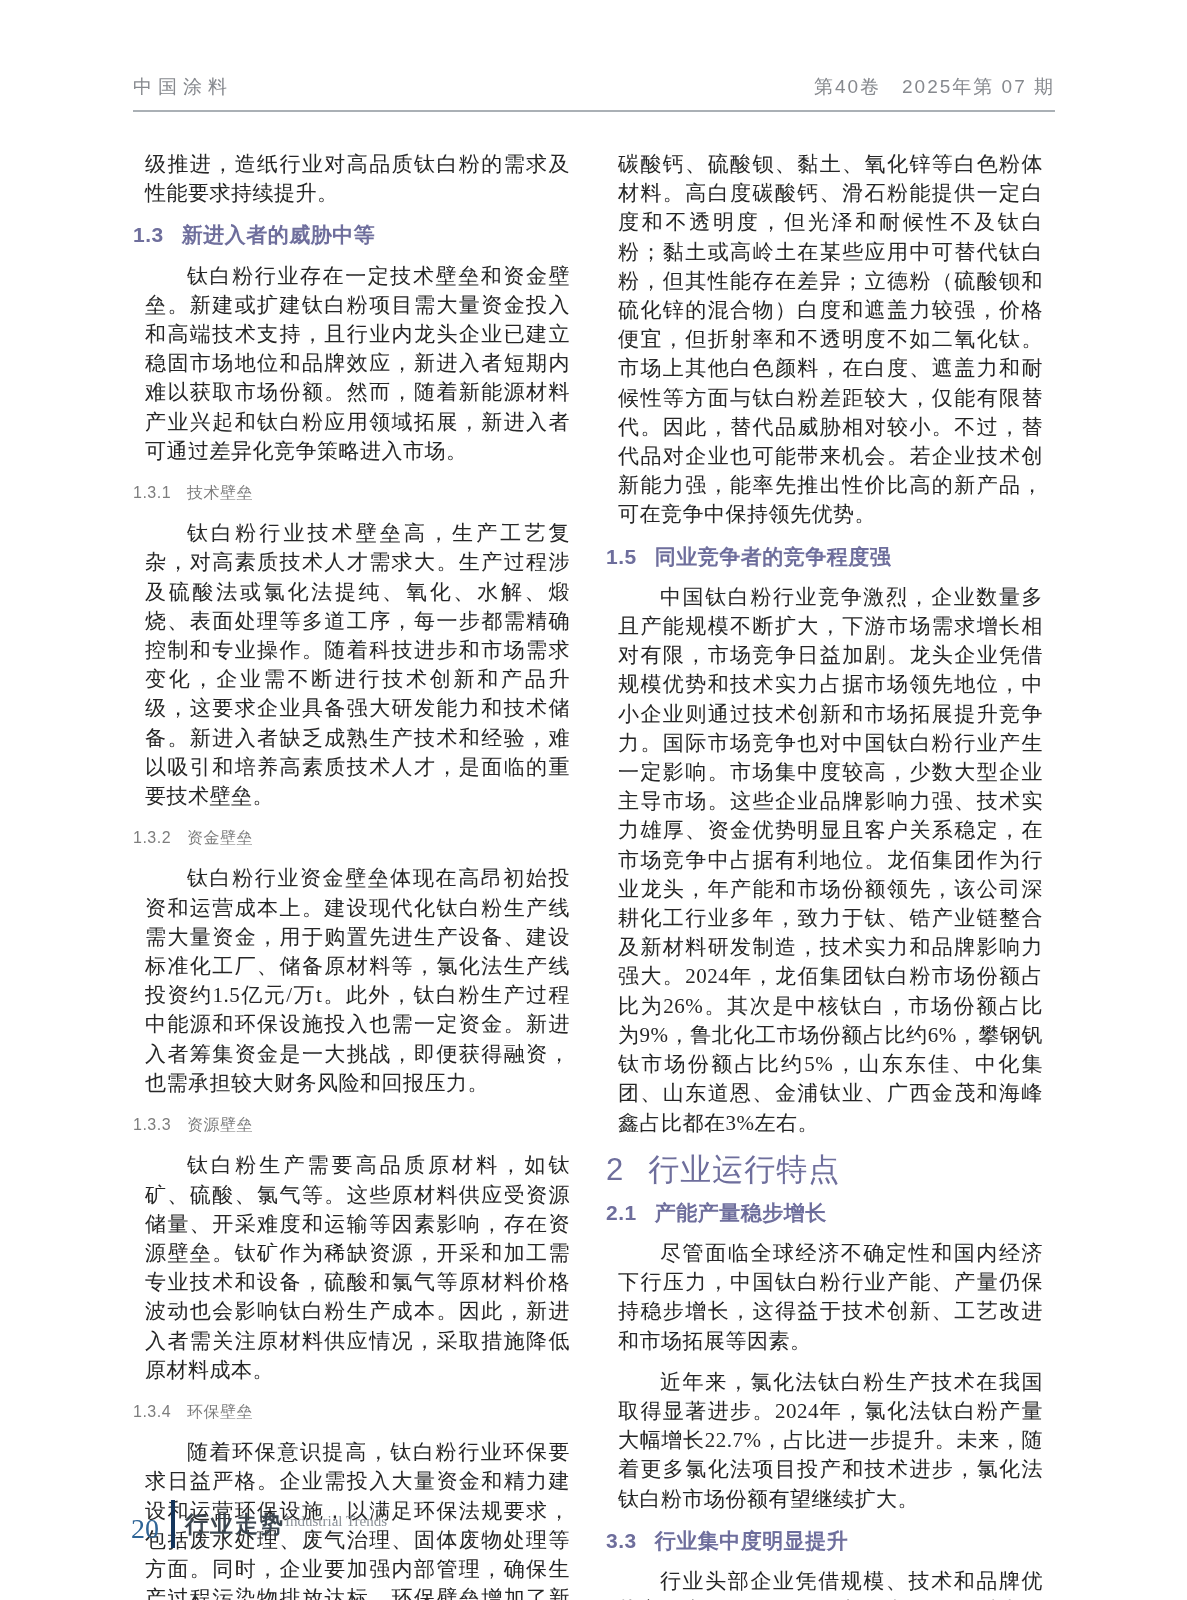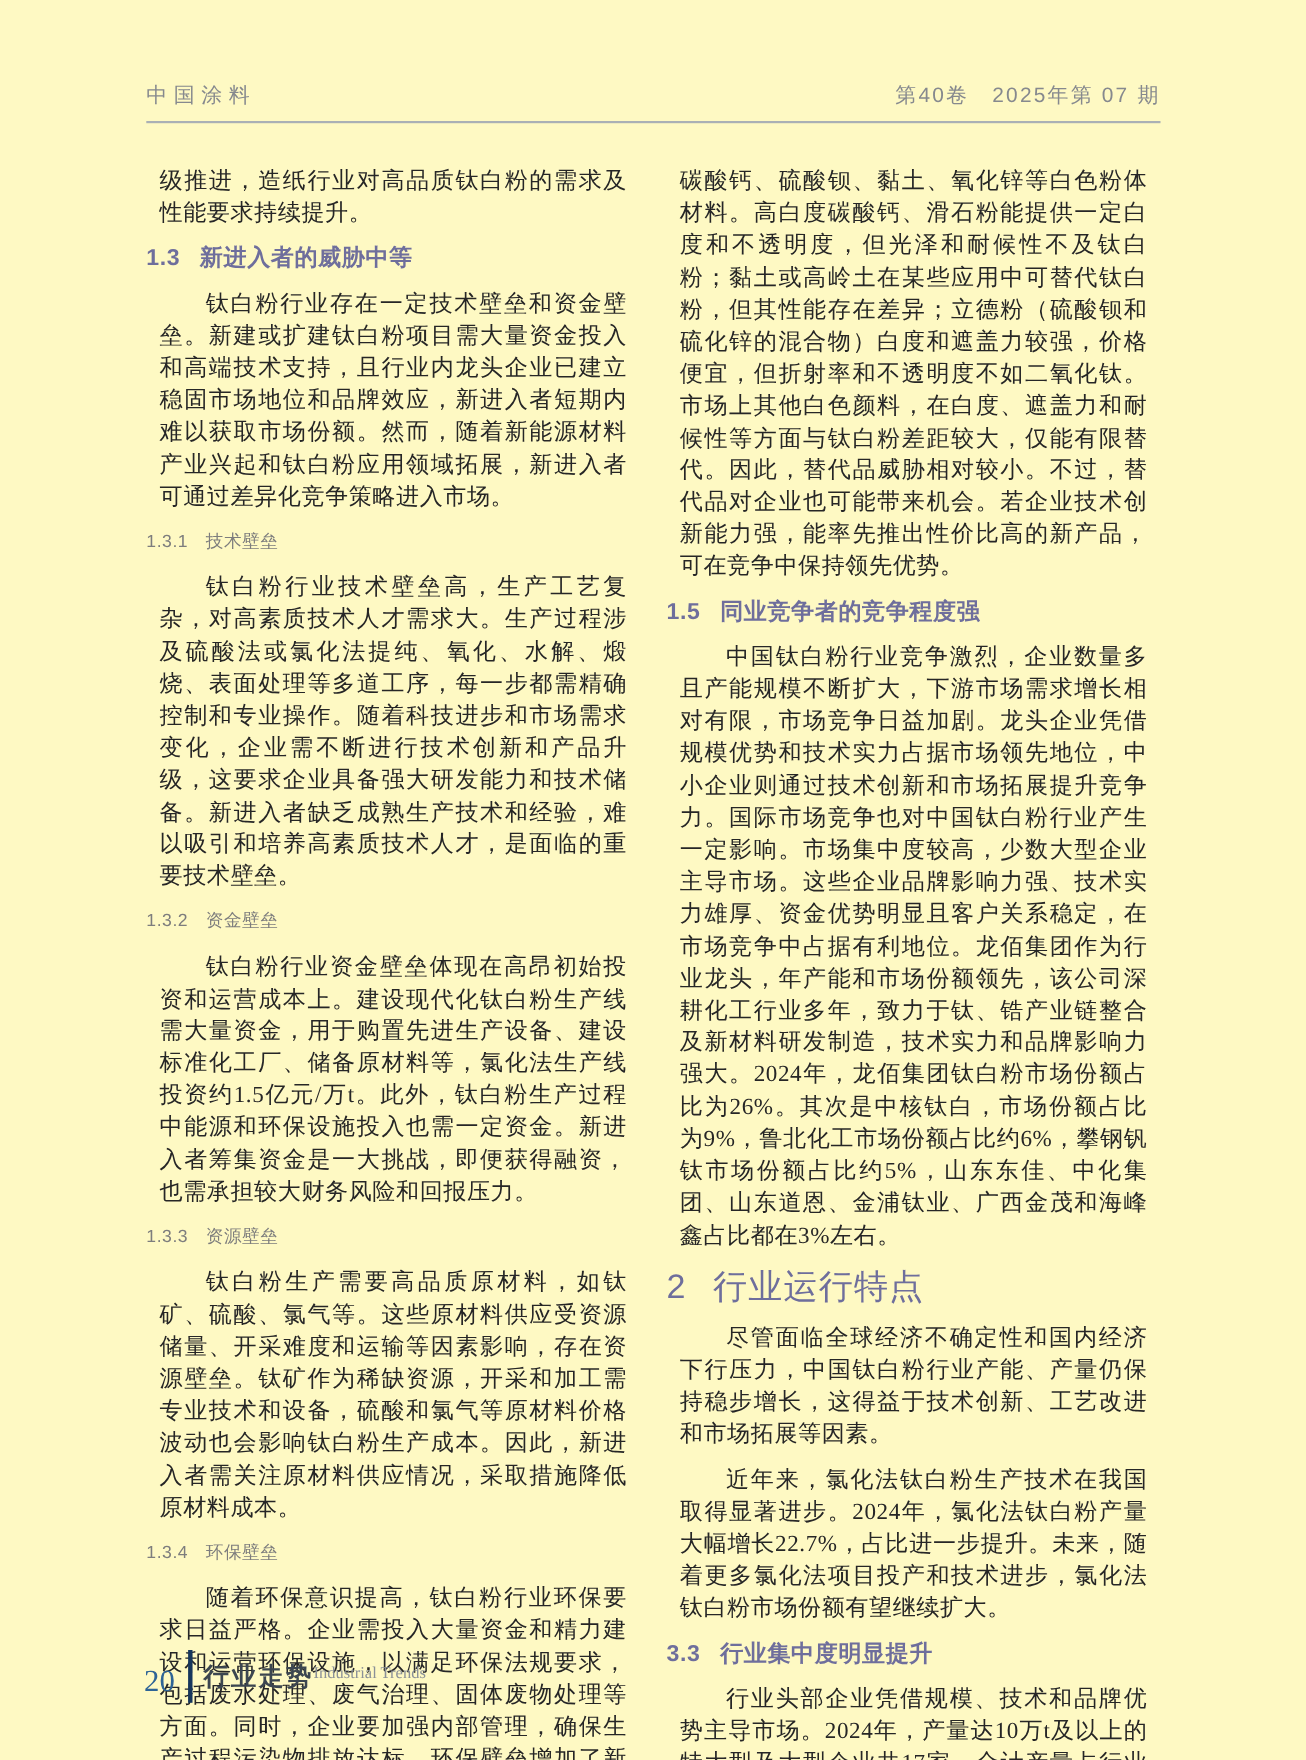--- a/index.html
+++ b/index.html
@@ -1,20 +1,20 @@
 <!DOCTYPE html>
 <html lang="zh"><head>
 <meta charset="utf-8">
 <style>
   html,body{margin:0;padding:0;background:#e8e8e8;}
   .page{
     position:relative;
     width:1187px;height:1600px;
     margin:0 auto;
-    background:#fef9c3;
+    background:#ffffff;
     overflow:hidden;
     font-family:"Liberation Serif", serif;
     color:#262626;
   }
   
   .page-header{
     position:absolute;left:133px;top:74px;width:922px;
     display:flex;justify-content:space-between;align-items:flex-end;
     padding-bottom:10px;
     border-bottom:2px solid #aab0b5;
@@ -118,20 +118,21 @@
         <div class="h3"><span class="num">1.3.4</span><span class="title">环保壁垒</span></div>
         <p class="indent">随着环保意识提高，钛白粉行业环保要求日益严格。企业需投入大量资金和精力建设和运营环保设施，以满足环保法规要求，包括废水处理、废气治理、固体废物处理等方面。同时，企业要加强内部管理，确保生产过程污染物排放达标。环保壁垒增加了新进入者进入市场的难度和成本，他们需在投资前充分评估环保风险，制定应对策略。目前我国钛白粉产能（含可预见范围的规划产能）可达700万t，2024年实际产能近600万t，预计2025年将有新产能落地。</p>
         <div class="h2"><span class="num">1.4</span><span class="title">替代品的威胁弱</span></div>
         <p class="indent">替代品威胁包括价格竞争力、质量性能满意度及客户转向替代品的难易程度。钛白粉的竞品有高白度</p>
       </div>
     <div class="col" id="col-right">
         <p class="">碳酸钙、硫酸钡、黏土、氧化锌等白色粉体材料。高白度碳酸钙、滑石粉能提供一定白度和不透明度，但光泽和耐候性不及钛白粉；黏土或高岭土在某些应用中可替代钛白粉，但其性能存在差异；立德粉（硫酸钡和硫化锌的混合物）白度和遮盖力较强，价格便宜，但折射率和不透明度不如二氧化钛。市场上其他白色颜料，在白度、遮盖力和耐候性等方面与钛白粉差距较大，仅能有限替代。因此，替代品威胁相对较小。不过，替代品对企业也可能带来机会。若企业技术创新能力强，能率先推出性价比高的新产品，可在竞争中保持领先优势。</p>
         <div class="h2"><span class="num">1.5</span><span class="title">同业竞争者的竞争程度强</span></div>
         <p class="indent">中国钛白粉行业竞争激烈，企业数量多且产能规模不断扩大，下游市场需求增长相对有限，市场竞争日益加剧。龙头企业凭借规模优势和技术实力占据市场领先地位，中小企业则通过技术创新和市场拓展提升竞争力。国际市场竞争也对中国钛白粉行业产生一定影响。市场集中度较高，少数大型企业主导市场。这些企业品牌影响力强、技术实力雄厚、资金优势明显且客户关系稳定，在市场竞争中占据有利地位。龙佰集团作为行业龙头，年产能和市场份额领先，该公司深耕化工行业多年，致力于钛、锆产业链整合及新材料研发制造，技术实力和品牌影响力强大。2024年，龙佰集团钛白粉市场份额占比为26%。其次是中核钛白，市场份额占比为9%，鲁北化工市场份额占比约6%，攀钢钒钛市场份额占比约5%，山东东佳、中化集团、山东道恩、金浦钛业、广西金茂和海峰鑫占比都在3%左右。</p>
         <div class="h1"><span class="num">2</span><span class="title">行业运行特点</span></div>
+        <div class="h2"><span class="num">2.1</span><span class="title">产能产量稳步增长</span></div>
         <p class="indent">尽管面临全球经济不确定性和国内经济下行压力，中国钛白粉行业产能、产量仍保持稳步增长，这得益于技术创新、工艺改进和市场拓展等因素。</p>
         <p class="indent">近年来，氯化法钛白粉生产技术在我国取得显著进步。2024年，氯化法钛白粉产量大幅增长22.7%，占比进一步提升。未来，随着更多氯化法项目投产和技术进步，氯化法钛白粉市场份额有望继续扩大。</p>
         <div class="h2"><span class="num">3.3</span><span class="title">行业集中度明显提升</span></div>
         <p class="indent">行业头部企业凭借规模、技术和品牌优势主导市场。2024年，产量达10万t及以上的特大型及大型企业共17家，合计产量占行业总产量的78.2%。这些企业在推动行业技术进步和市场拓展方面发挥了重要作用。</p>
       </div>
   </div>
 
   <div class="page-footer">
     <span class="pagenum">20</span>
     <span class="vbar"></span>

